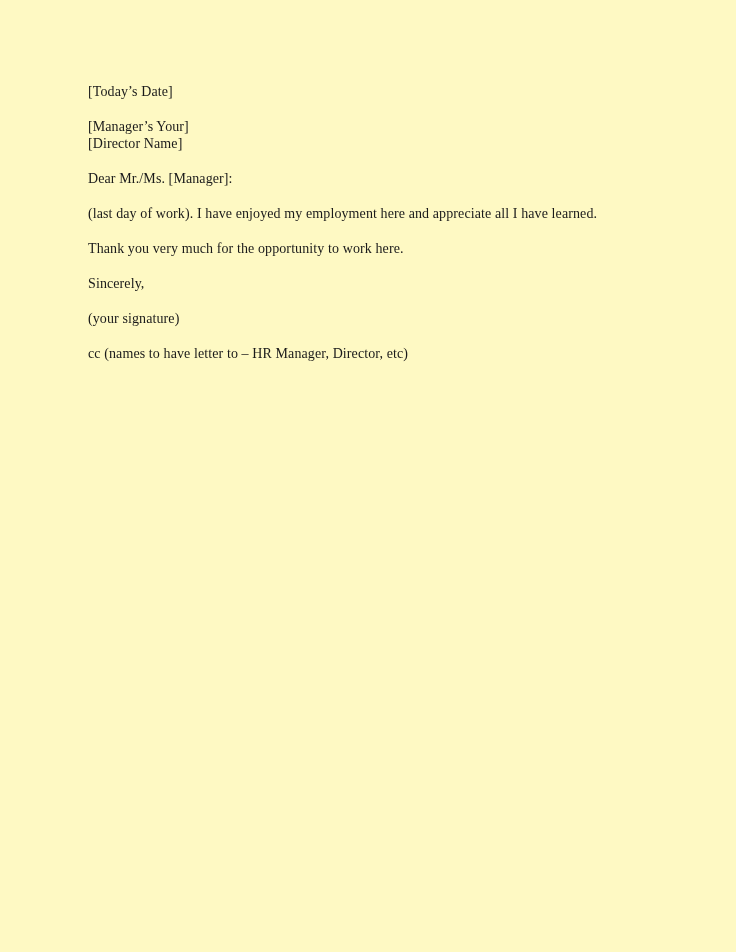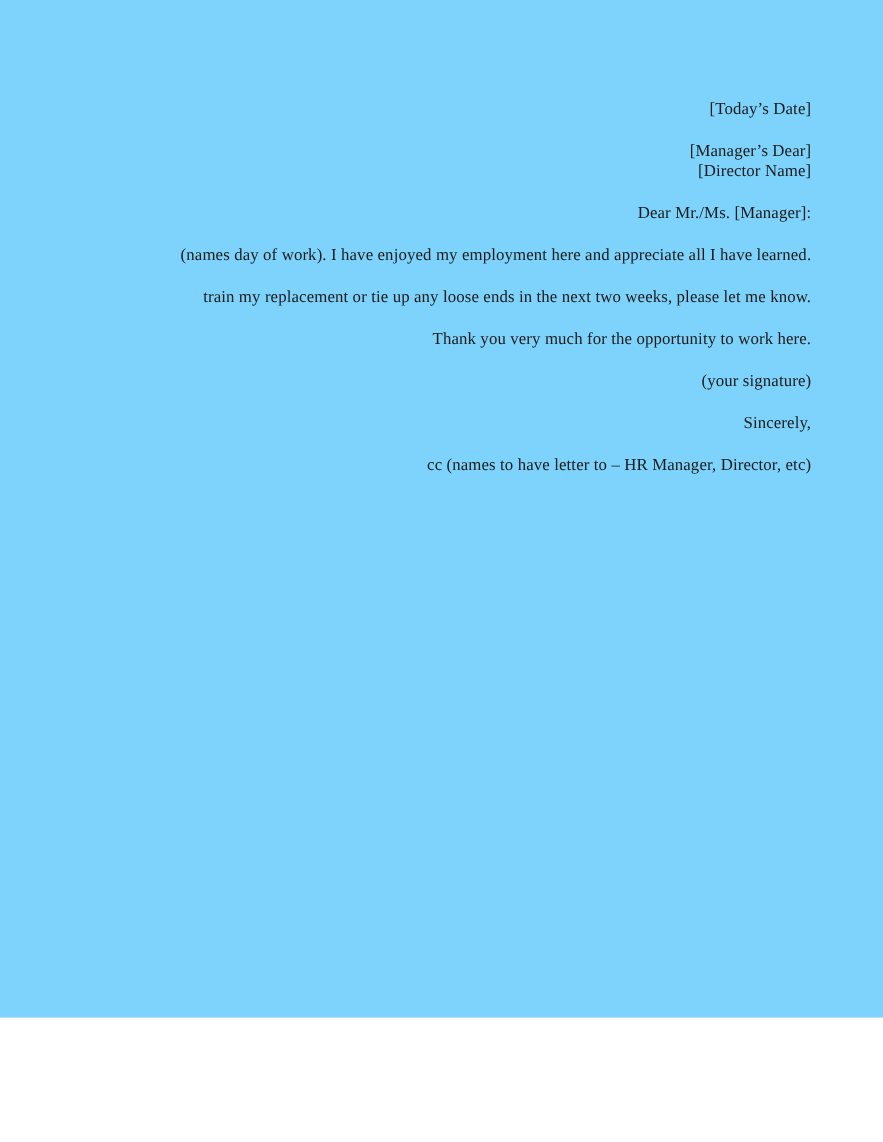--- a/index.html
+++ b/index.html
@@ -8,25 +8,24 @@
     background: #ffffff;
   }
   body {
     height: 952px;
     font-family: "Liberation Serif", "DejaVu Serif", serif;
     overflow: hidden;
   }
   .page {
     position: relative;
     width: 736px;
-    height: 848px;
-    background: #7dd3fc;
+    height: 952px;
+    background: #fef9c3;
     color: #1a1a1a;
     padding: 83px 60px 0 88px;
-    text-align: right;
   }
   .block {
     margin-bottom: 18px;
   }
   .line {
     font-size: 14px;
     line-height: 17px;
     white-space: nowrap;
     letter-spacing: 0.1px;
   }
@@ -34,46 +33,45 @@
 </head>
 <body>
 
 <div class="page">
 
   <div class="block">
     <div class="line">[Today’s Date]</div>
   </div>
 
   <div class="block">
-    <div class="line">[Manager’s Dear]</div>
+    <div class="line">[Manager’s Your]</div>
     <div class="line">[Director Name]</div>
   </div>
 
   <div class="block">
     <div class="line">Dear Mr./Ms. [Manager]:</div>
   </div>
 
   <div class="block">
-    <div class="line">(names day of work). I have enjoyed my employment here and appreciate all I have learned.</div>
+    <div class="line">(last day of work). I have enjoyed my employment here and appreciate all I have learned.</div>
   </div>
 
   <div class="block">
-    <div class="line">train my replacement or tie up any loose ends in the next two weeks, please let me know.</div>
   </div>
 
   <div class="block">
     <div class="line">Thank you very much for the opportunity to work here.</div>
   </div>
 
   <div class="block">
-    <div class="line">(your signature)</div>
+    <div class="line">Sincerely,</div>
   </div>
 
   <div class="block">
-    <div class="line">Sincerely,</div>
+    <div class="line">(your signature)</div>
   </div>
 
 
   <div class="block">
     <div class="line">cc (names to have letter to – HR Manager, Director, etc)</div>
   </div>
 
 </div>
 
 </body></html>

